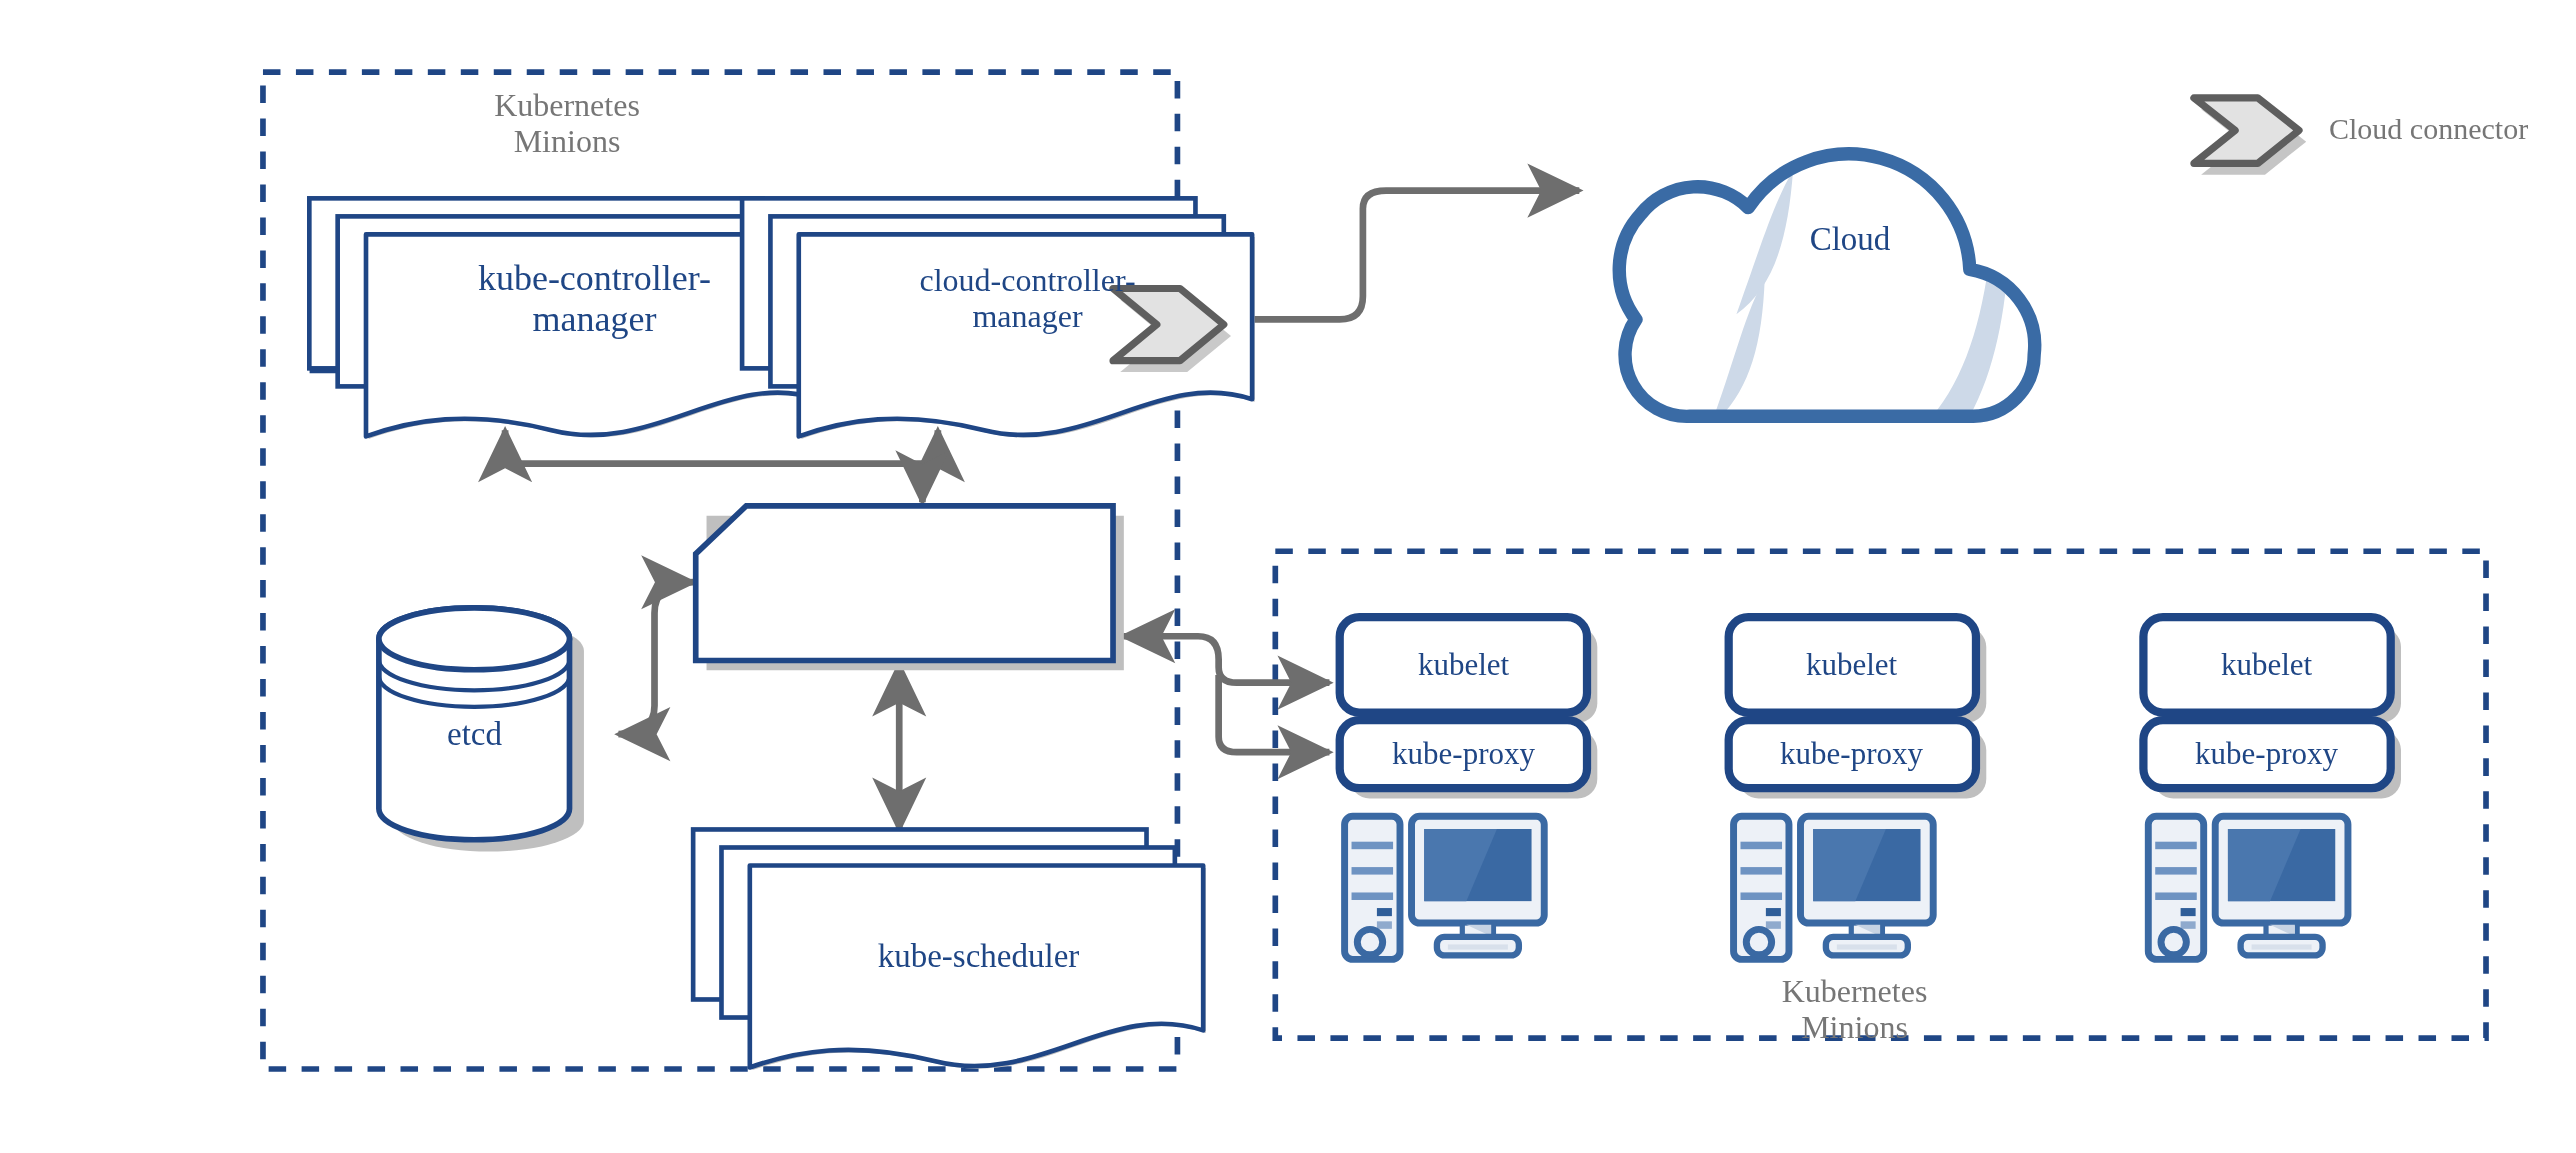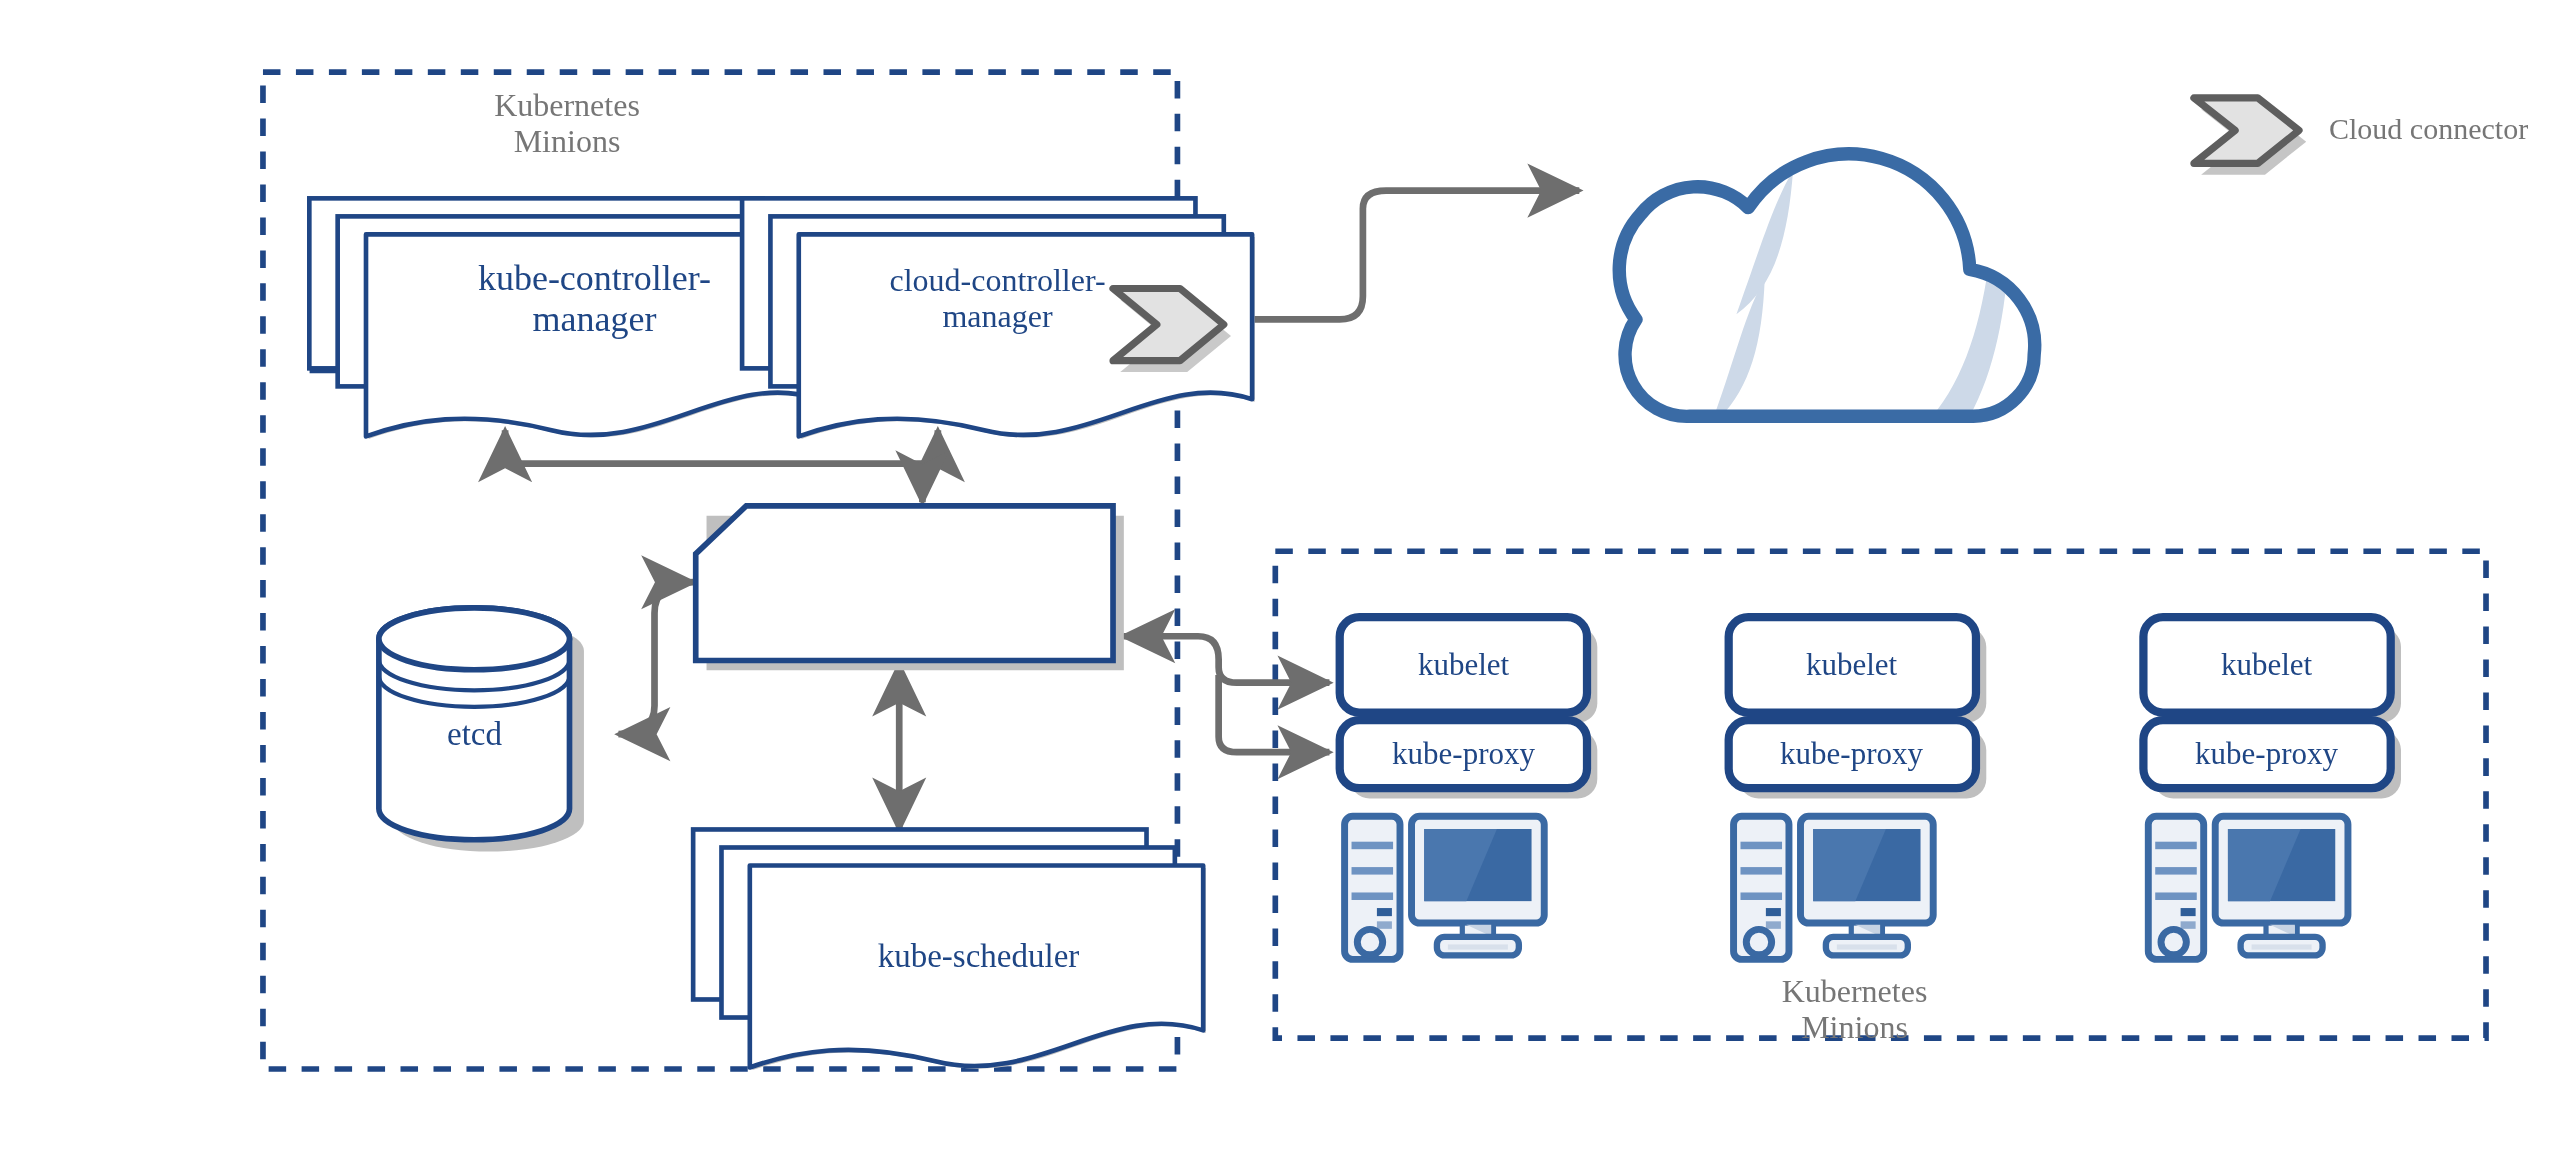--- a/index.html
+++ b/index.html
@@ -213,30 +213,31 @@
 <div class="lbl lbl-grey" style="left:361px;top:90px;width:412px;height:67px;font-size:32px;flex-direction:column;">
   <span>Kubernetes</span>
   <span>Minions</span>
 </div>
 
 <div class="lbl lbl-navy" style="left:368px;top:247px;width:453px;height:103px;font-size:36px;flex-direction:column;">
   <span>kube-controller-</span>
   <span>manager</span>
 </div>
 
-<div class="lbl lbl-navy" style="left:771px;top:247px;width:453px;height:103px;font-size:32px;flex-direction:column;">
+<div class="lbl lbl-navy" style="left:801px;top:247px;width:453px;height:103px;font-size:32px;flex-direction:column;">
   <span>cloud-controller-</span>
   <span>manager</span>
 </div>
 
 
 <div class="lbl lbl-navy" style="left:379px;top:693px;width:191px;height:82px;font-size:33px;">etcd</div>
 
 <div class="lbl lbl-navy" style="left:752px;top:912px;width:453px;height:88px;font-size:33px;">kube-scheduler</div>
 
+<div class="lbl lbl-navy" style="left:1747px;top:198px;width:206px;height:82px;font-size:33px;">Cloud</div>
 
 <div class="lbl lbl-grey" style="left:2329px;top:98px;width:319px;height:62px;font-size:30px;justify-content:flex-start;">Cloud connector</div>
 
 <div class="lbl lbl-navy" style="left:1340px;top:618px;width:247px;height:94px;font-size:31px;">kubelet</div>
 <div class="lbl lbl-navy" style="left:1340px;top:721px;width:247px;height:67px;font-size:31px;">kube-proxy</div>
 
 <div class="lbl lbl-navy" style="left:1728px;top:618px;width:247px;height:94px;font-size:31px;">kubelet</div>
 <div class="lbl lbl-navy" style="left:1728px;top:721px;width:247px;height:67px;font-size:31px;">kube-proxy</div>
 
 <div class="lbl lbl-navy" style="left:2143px;top:618px;width:247px;height:94px;font-size:31px;">kubelet</div>

